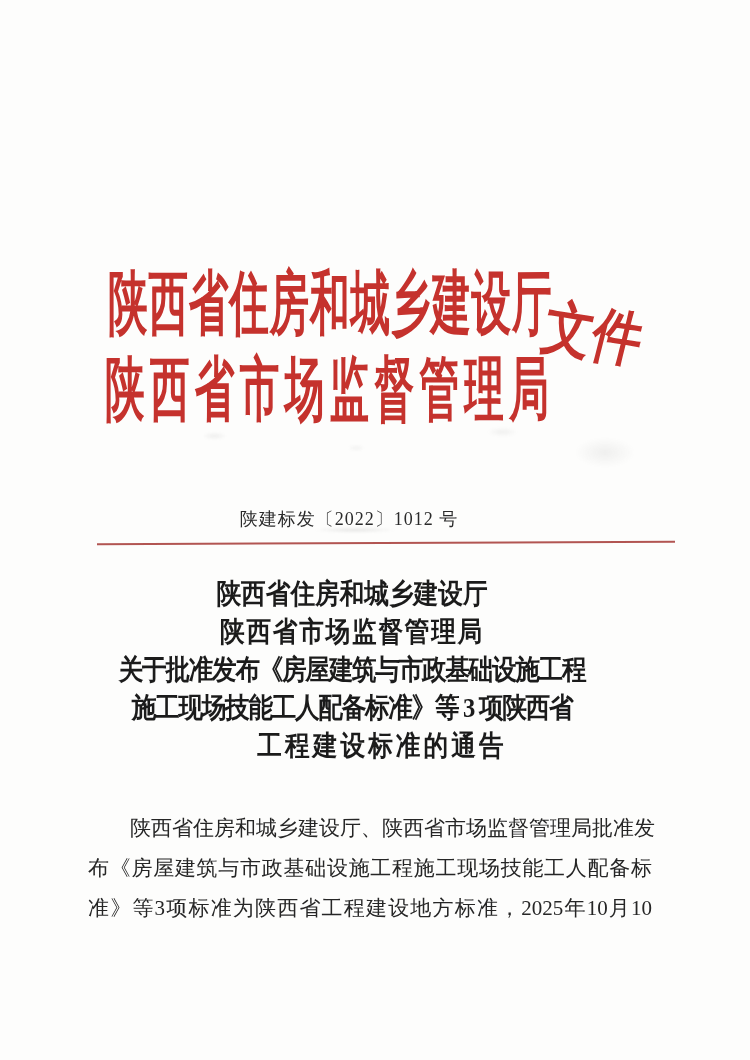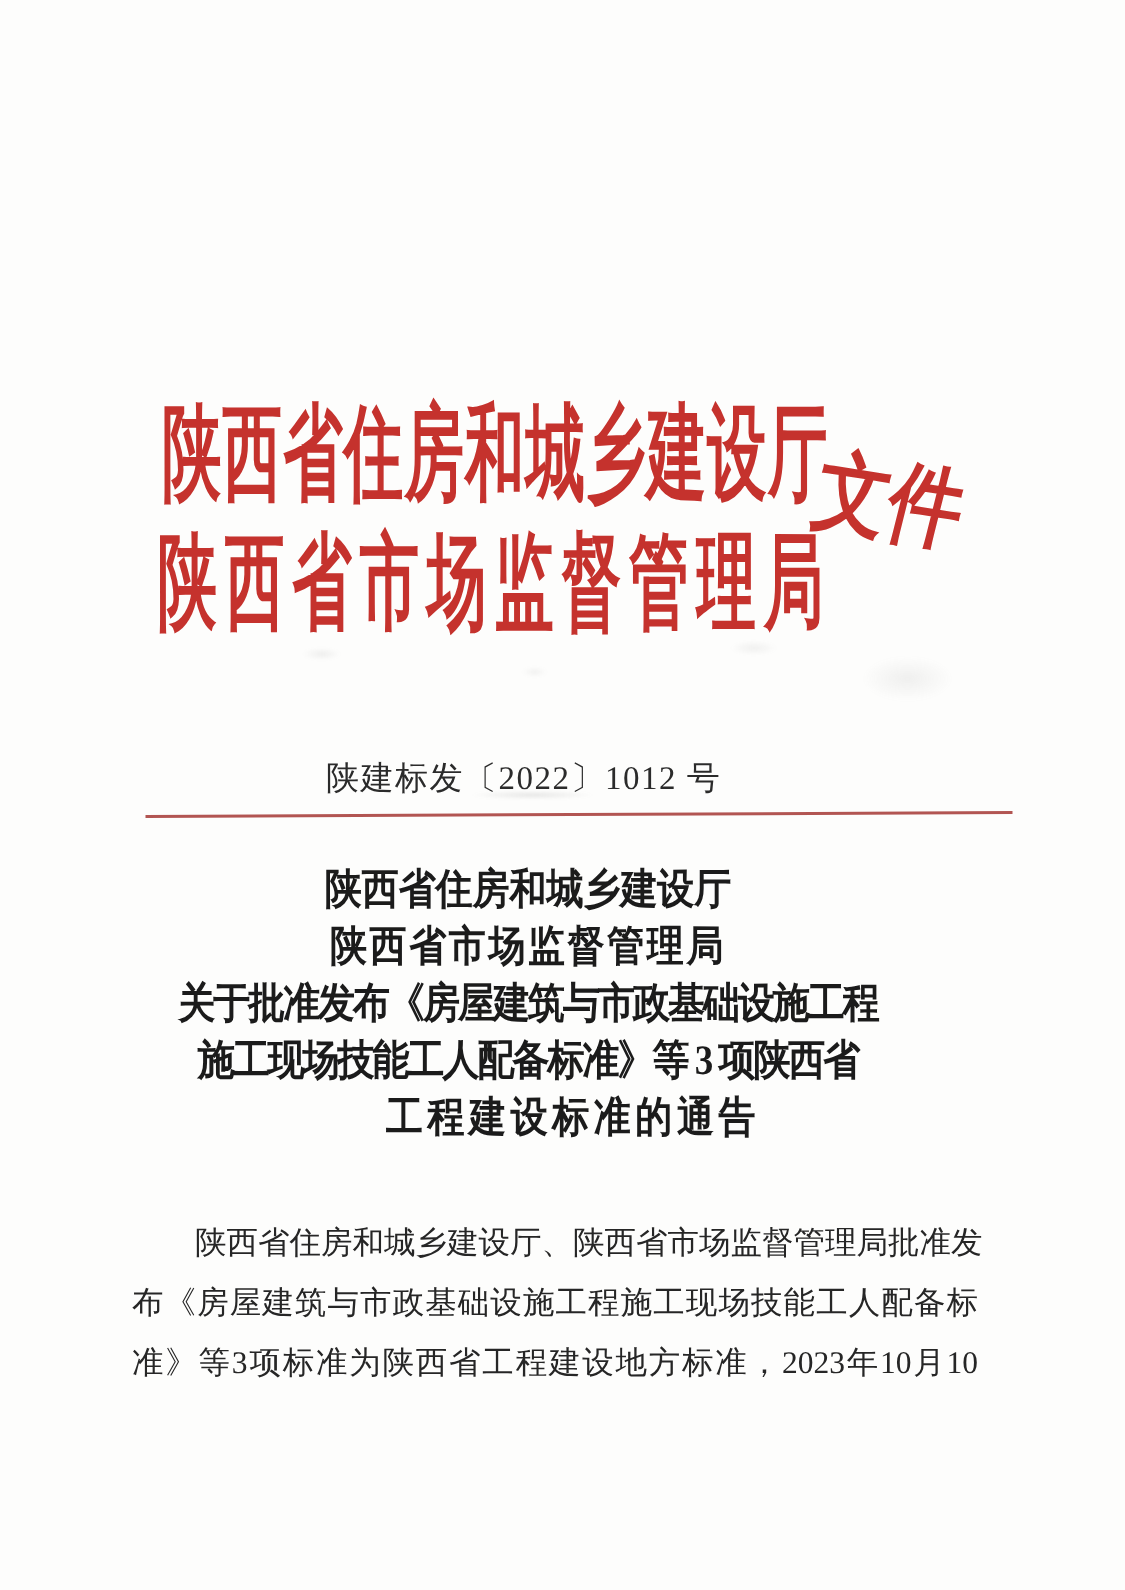--- a/index.html
+++ b/index.html
@@ -45,21 +45,21 @@
     transform-origin: left top;
   }
 
   
   .ref-number {
     position: absolute;
     left: 0;
     top: 504px;
     width: 698px;
     text-align: center;
-    font-size: 22px;
+    font-size: 18px;
     line-height: 30px;
     letter-spacing: 1px;
     color: #2b2b2b;
     white-space: nowrap;
   }
 
   
   .red-rule {
     position: absolute;
     left: 97px;
@@ -233,21 +233,21 @@
         <span class="tok">省</span>
         <span class="tok">工</span>
         <span class="tok">程</span>
         <span class="tok">建</span>
         <span class="tok">设</span>
         <span class="tok">地</span>
         <span class="tok">方</span>
         <span class="tok">标</span>
         <span class="tok">准</span>
         <span class="tok">，</span>
-        <span class="tok">2023</span>
+        <span class="tok">2025</span>
         <span class="tok">年</span>
         <span class="tok">10</span>
         <span class="tok">月</span>
         <span class="tok">10</span>
       </div>
   </div>
 
 </div>
 
 </body></html>

